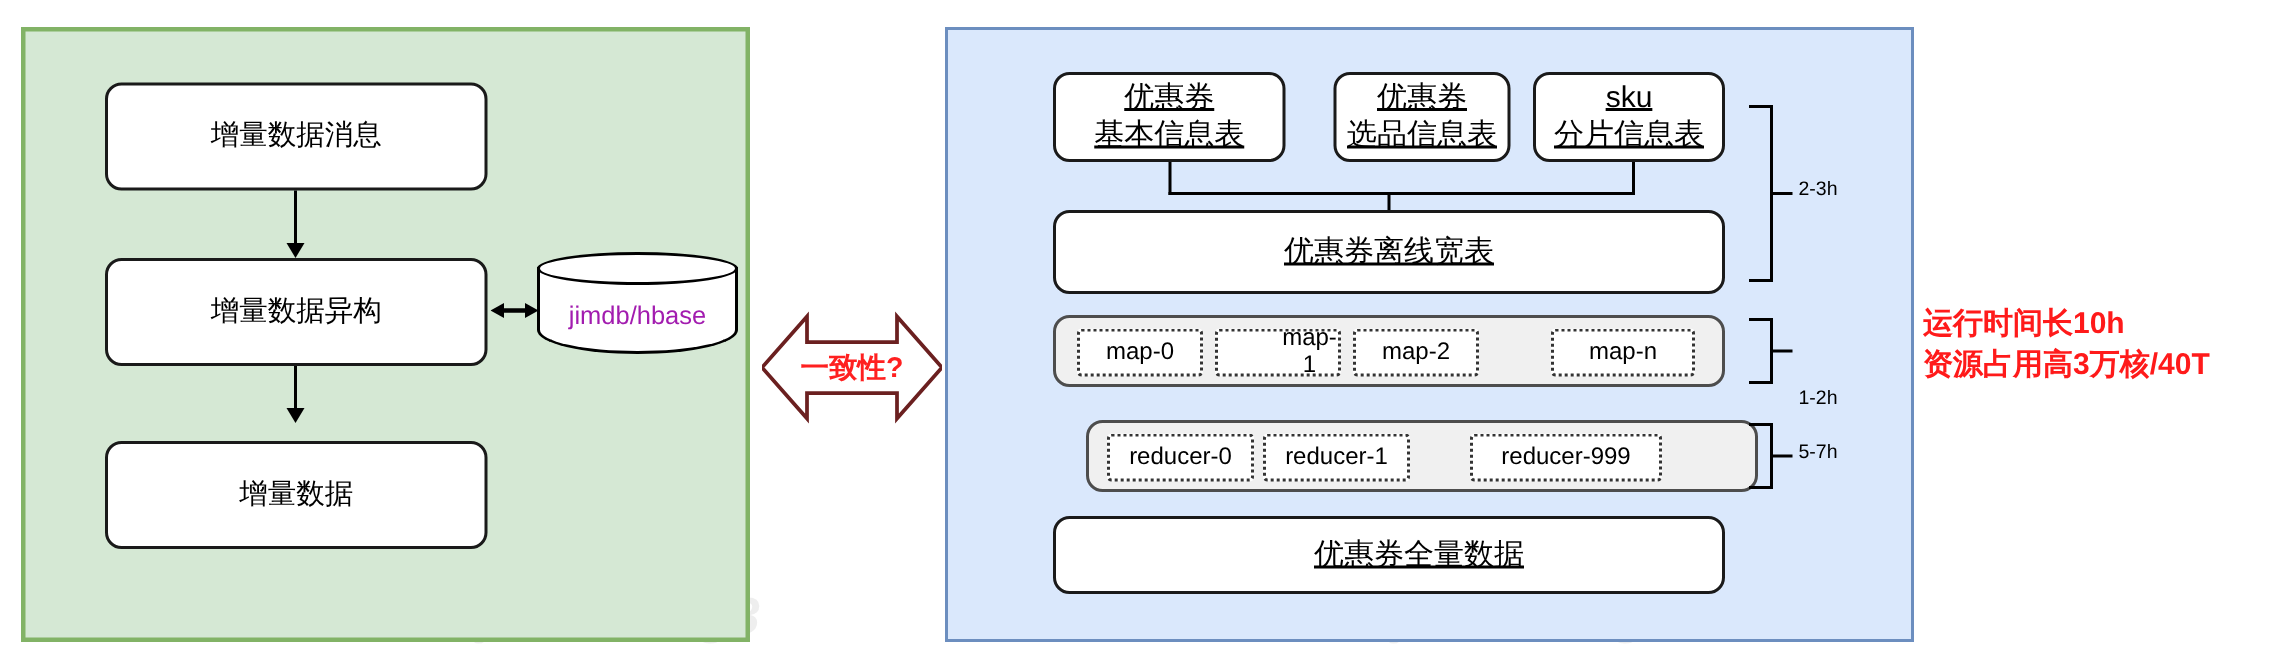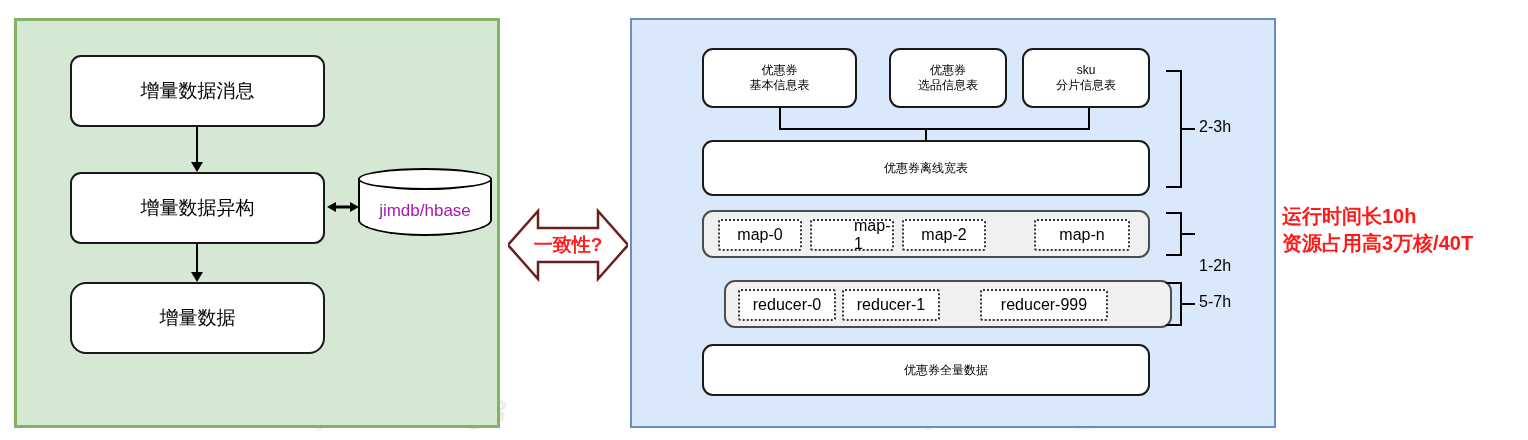--- a/index.html
+++ b/index.html
@@ -66,21 +66,21 @@
     color: #000000;
     font-size: 19px;
     line-height: 1.25;
     white-space: pre-line;
   }
 
   
   .lnode { left: 70px; width: 255px; }
   #node-msg   { top: 55px;  height: 72px; }
   #node-etl   { top: 172px; height: 72px; }
-  #node-data  { top: 282px; height: 72px; border-radius: 16px; }
+  #node-data  { top: 294px; height: 72px; }
 
   
   .v-arrow {
     position: absolute;
     left: 196px;
     width: 2px;
     background: #000000;
   }
   .v-arrow::after {
     content: "";
@@ -158,34 +158,35 @@
     width: 100%; height: 100%;
     display: flex;
     align-items: center;
     justify-content: center;
     color: #ff2020;
     font-size: 19px;
     font-weight: bold;
   }
 
   
-  .rnode { font-size: 12px; }
+  .rnode { font-size: 20px; text-decoration: underline; }
   #src-0 { left: 702px; top: 48px; width: 155px; height: 60px; }
   #src-1 { left: 889px; top: 48px; width: 118px; height: 60px; }
   #src-2 { left: 1022px; top: 48px; width: 128px; height: 60px; }
   #wide-table { left: 702px; top: 140px; width: 448px; height: 56px; }
   #full-data  { left: 702px; top: 344px; width: 448px; height: 52px; padding-left: 40px; }
 
   
   .stage {
     position: absolute;
     box-sizing: border-box;
     background: #f0f0f0;
     border: 2px solid #4d4d4d;
     border-radius: 11px;
+    text-align: center;
   }
   #stage-map     { left: 702px; top: 210px; width: 448px; height: 48px; }
   #stage-reducer { left: 724px; top: 280px; width: 448px; height: 48px; }
 
   .task {
     position: absolute;
     box-sizing: border-box;
     background: #ffffff;
     border: 2px dotted #333333;
     border-radius: 3px;
@@ -213,21 +214,21 @@
     border-left: none;
   }
   .bracket-tick {
     position: absolute;
     width: 13px;
     height: 2px;
     background: #000000;
   }
   .bracket-label {
     position: absolute;
-    font-size: 16px;
+    font-size: 13px;
     color: #000000;
     white-space: nowrap;
   }
 
   
   #issues {
     position: absolute;
     left: 1282px;
     top: 203px;
     color: #ff1a1a;

